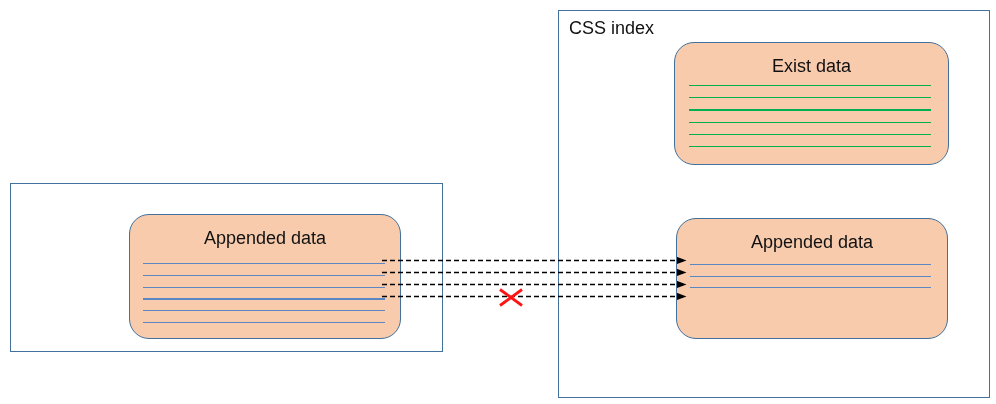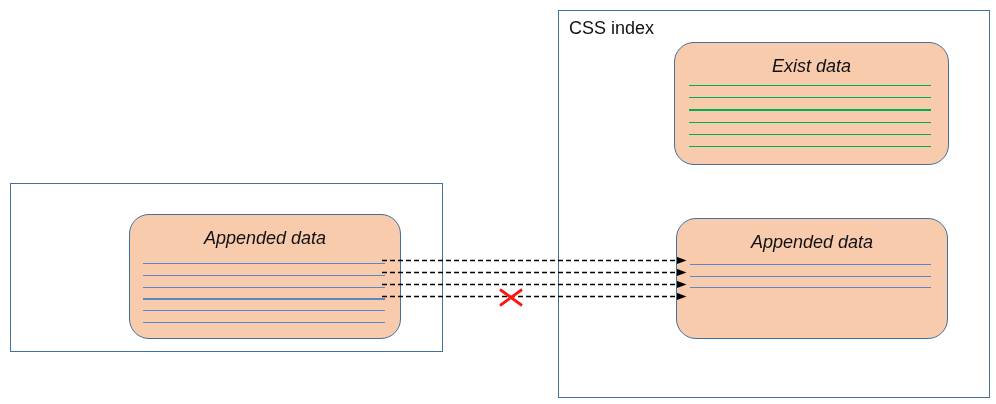--- a/index.html
+++ b/index.html
@@ -25,21 +25,20 @@
     font-size: 18px;
     line-height: 21px;
     color: var(--text, #111111);
     white-space: nowrap;
   }
   .rbox {
     position: absolute;
     background: var(--box-fill, #f8cbad);
     border: 1.5px solid var(--box-border, #41719c);
     border-radius: 20px;
-    font-style: italic;
   }
   #spark-box        { left: 118px; top: 30px;  width: 272px; height: 125px; }
   #exist-box        { left: 115px; top: 31px;  width: 275px; height: 123px; }
   #css-appended-box { left: 117px; top: 207px; width: 272px; height: 121px; }
   .rbox-title {
     position: absolute;
     left: 0; right: 0;
     top: 13px;
     text-align: center;
     font-size: 18px;

